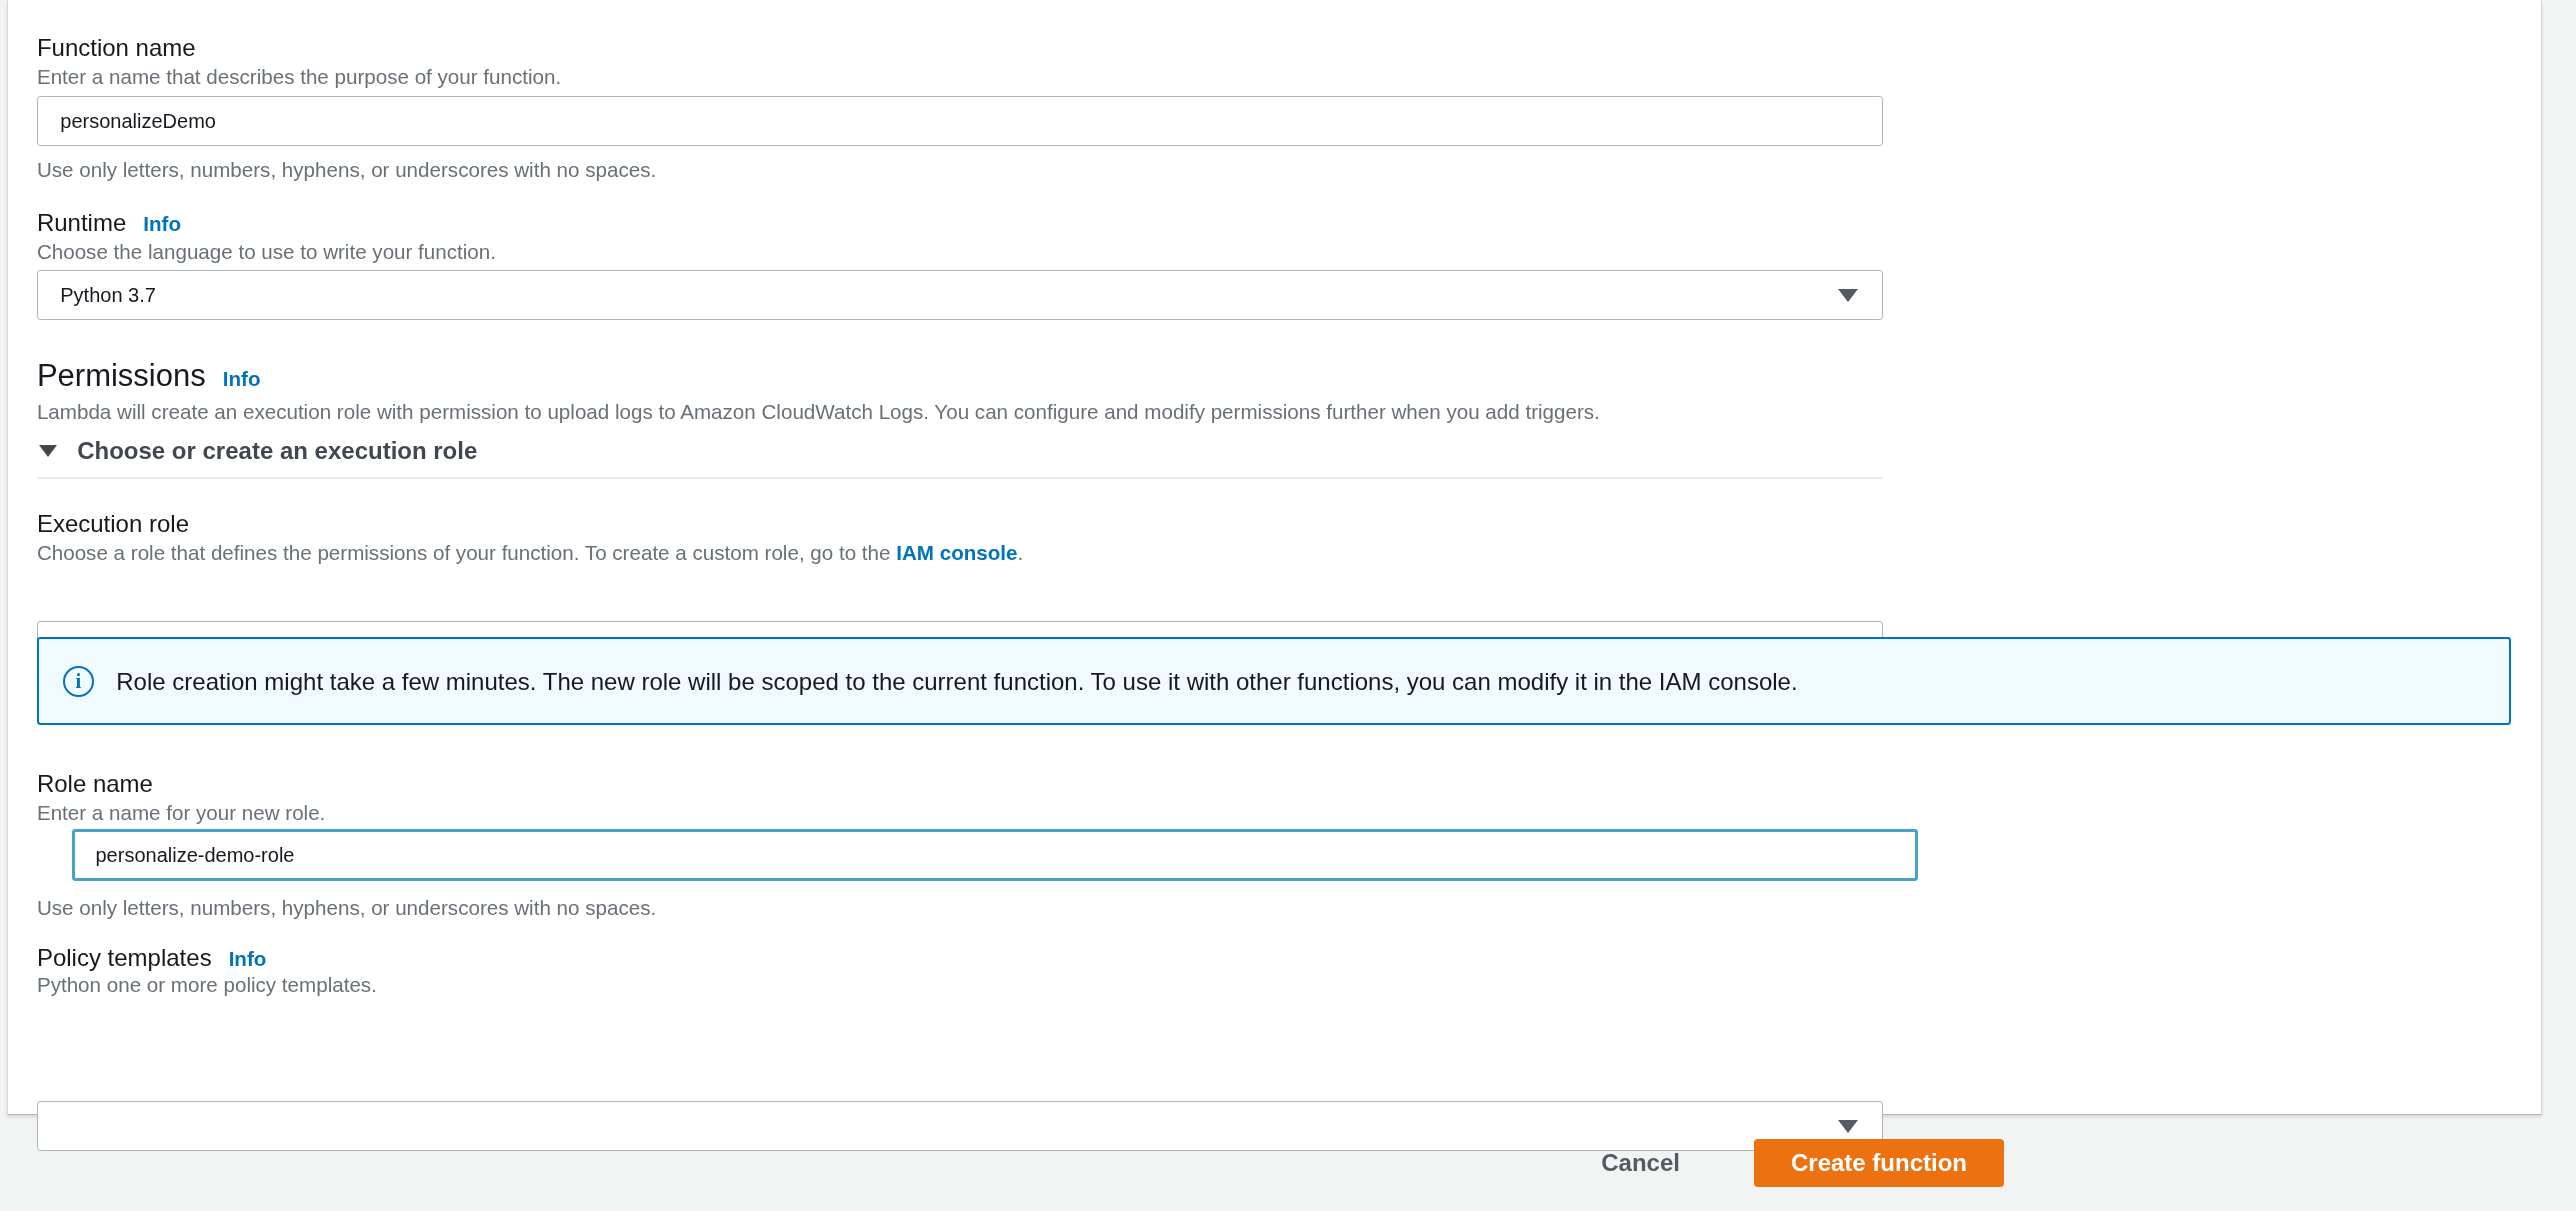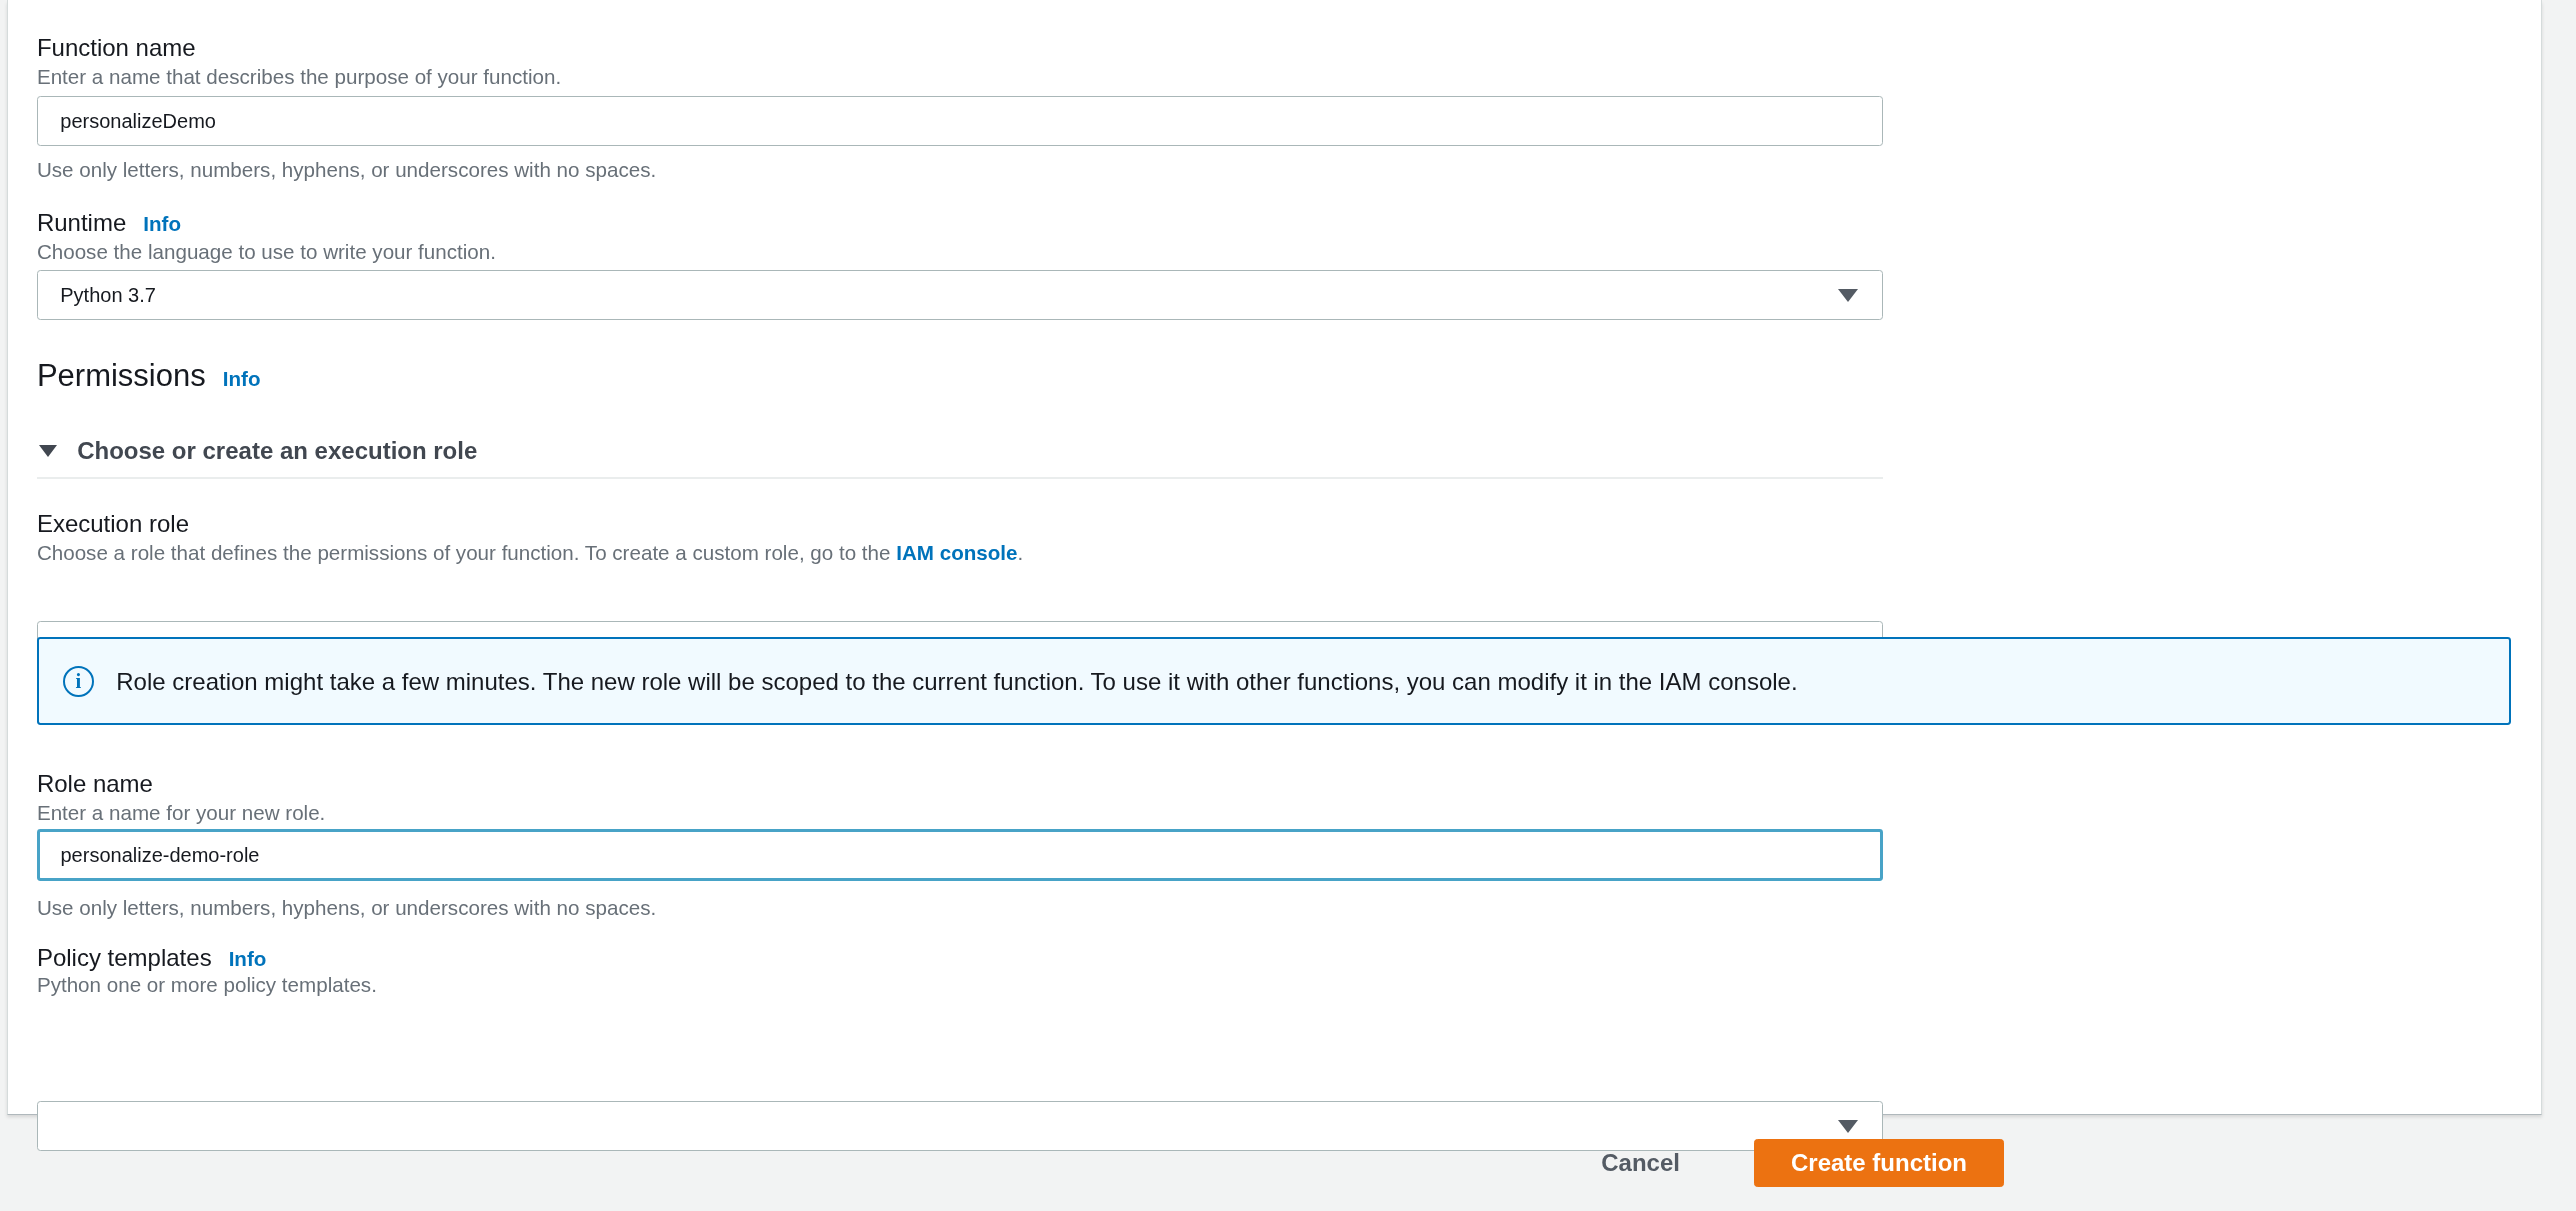--- a/index.html
+++ b/index.html
@@ -27,21 +27,21 @@
   .blk{position:absolute;left:29px;}
   .field-label{font-size:24px;line-height:29px;color:var(--label-color);display:flex;align-items:baseline;}
   .info-link{font-size:20.6px;line-height:26px;font-weight:bold;color:var(--link-blue);margin-left:17px;text-decoration:none;cursor:pointer;}
   .desc{font-size:20.6px;line-height:26px;color:var(--desc-color);}
   .hint{font-size:20.6px;line-height:26px;color:var(--desc-color);}
   .text-input{
     width:1846px;height:50px;border:1.7px solid var(--input-border);border-radius:3.4px;
     font-family:"Liberation Sans", sans-serif;font-size:20px;color:var(--label-color);
     padding:0 22.4px;background:#fff;outline:none;display:block;
   }
-  .text-input.focused{border:3.4px solid var(--focus-blue);height:52px;padding:0 20.6px;}
+  .text-input.focused{border:3.4px solid var(--focus-blue);height:52px;padding:0 20.6px;margin-left:35px;}
   .select{
     position:relative;width:1846px;height:50px;border:1.7px solid var(--input-border);border-radius:3.4px;
     background:#fff;display:flex;align-items:center;padding:0 69px 0 22.4px;
     font-size:20px;color:var(--label-color);cursor:pointer;
   }
   .caret{
     position:absolute;right:24px;top:50%;margin-top:-6px;width:0;height:0;
     border-left:10.3px solid transparent;border-right:10.3px solid transparent;
     border-top:13px solid var(--caret-color);
   }
@@ -95,20 +95,21 @@
   <div class="blk desc" style="top:239px;">Choose the language to use to write your function.</div>
   <div class="blk select" style="top:270px;">
     <span>Python 3.7</span>
     <span class="caret"></span>
   </div>
 
   <div class="blk section-heading" style="top:356px;">
     <span>Permissions</span>
     <a class="info-link">Info</a>
   </div>
+  <div class="blk desc" style="top:399px;">Lambda will create an execution role with permission to upload logs to Amazon CloudWatch Logs. You can configure and modify permissions further when you add triggers.</div>
   <div class="blk expander" style="top:435px;">
     <span class="expander-caret"></span>
     <span>Choose or create an execution role</span>
   </div>
   <div class="blk divider" style="top:477px;"></div>
 
   <div class="blk field-label" style="top:509px;">Execution role</div>
   <div class="blk desc" style="top:540px;">
     <span>Choose a role that defines the permissions of your function. To create a custom role, go to the </span><a class="iam-link">IAM console</a><span>.</span>
   </div>

